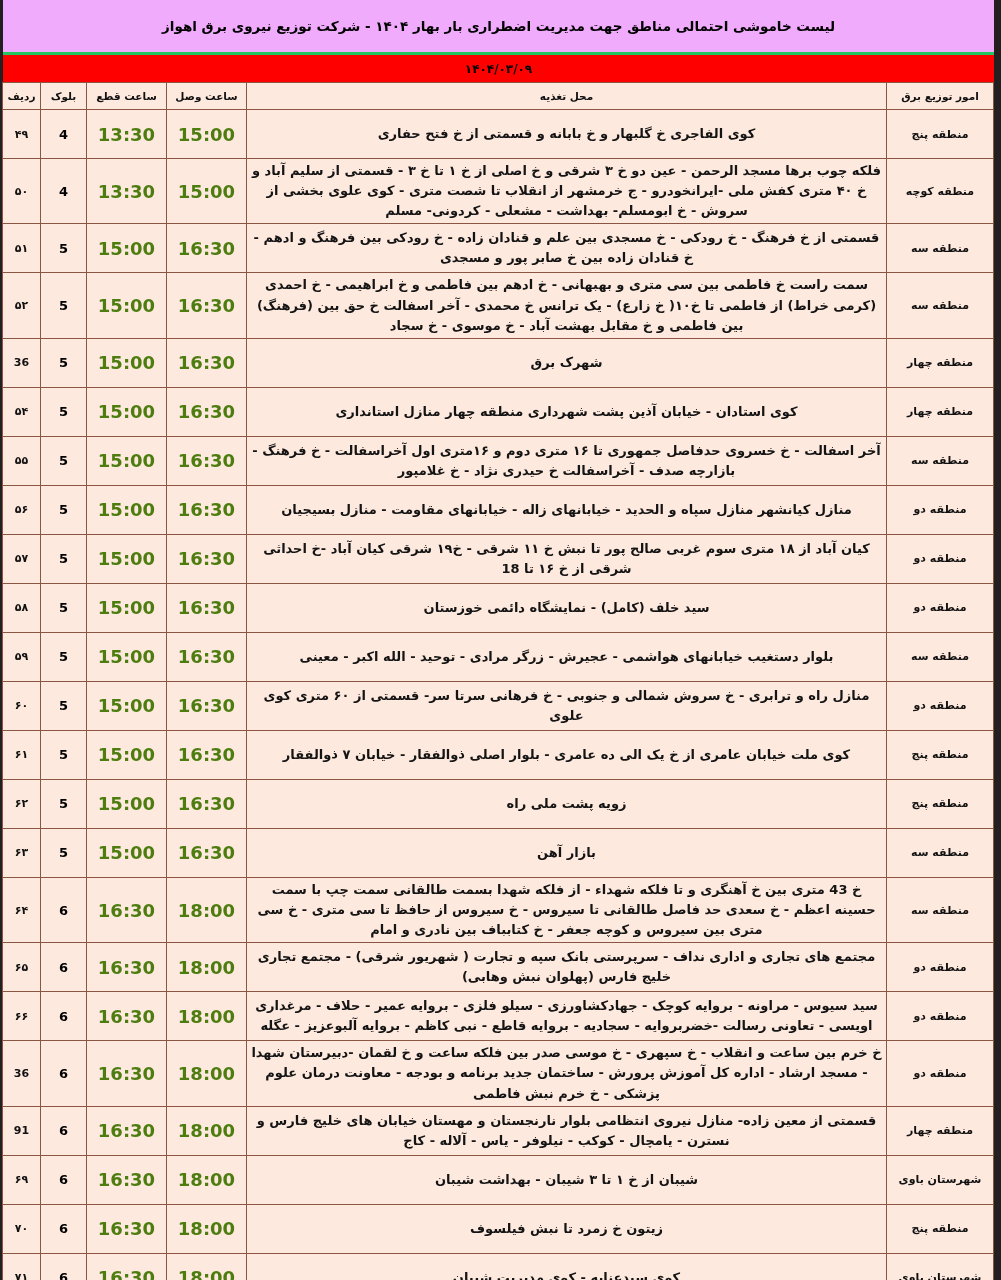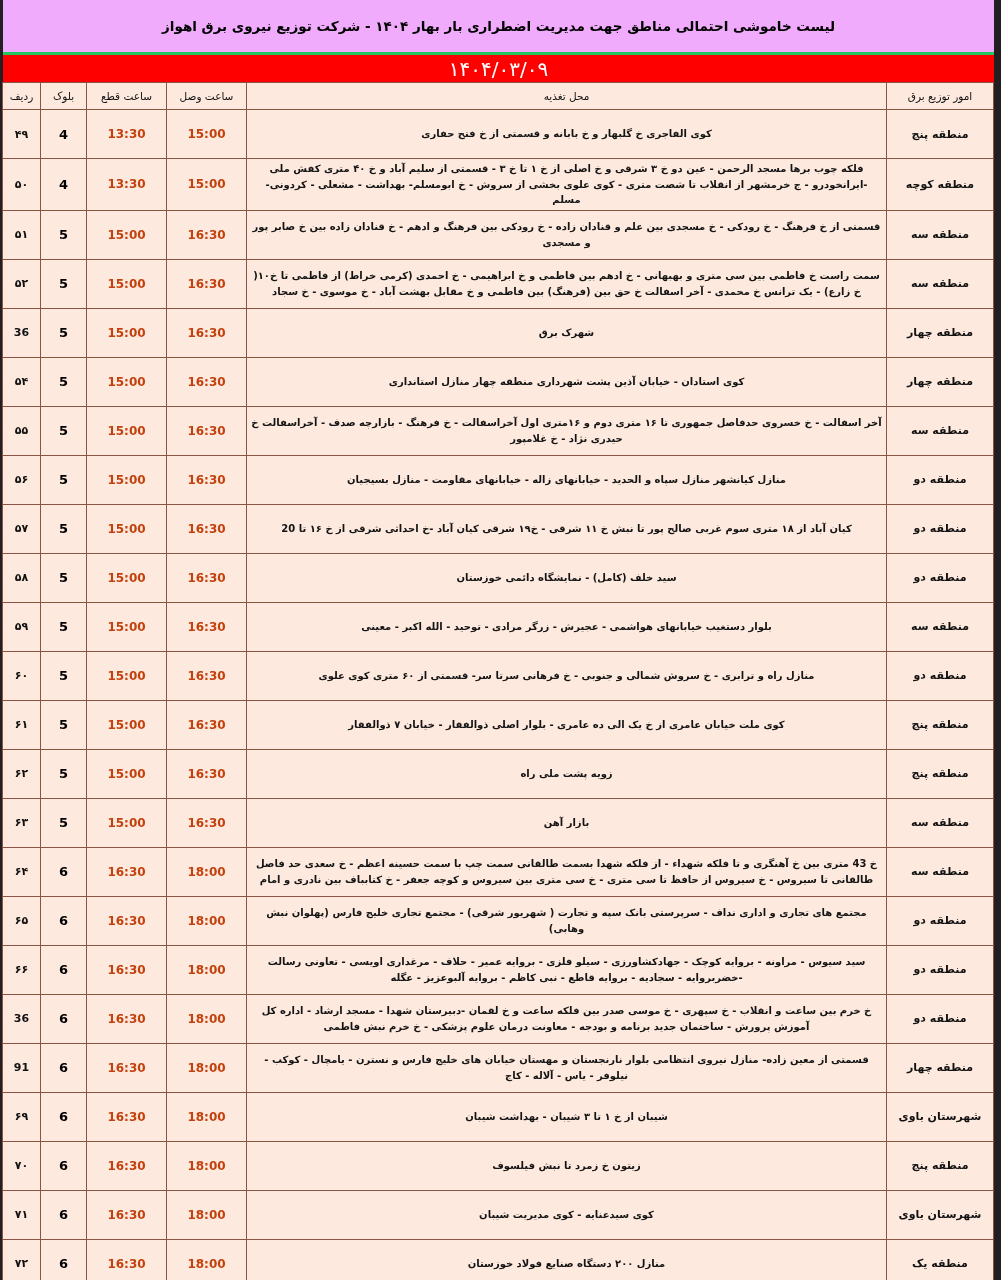--- a/index.html
+++ b/index.html
@@ -42,23 +42,23 @@
 
   
   .date-bar {
     background: #ff0000;
     height: 27px;
     display: flex;
     align-items: center;
     justify-content: center;
   }
   .date-bar .date-text {
-    font-size: 20px;
-    font-weight: normal;
-    color: #ffffff;
+    font-size: 12px;
+    font-weight: bold;
+    color: #000000;
     letter-spacing: 1px;
   }
 
   
   table.grid {
     width: 100%;
     border-collapse: collapse;
     table-layout: fixed;
     background: #fde9de;
   }
@@ -66,21 +66,21 @@
   table.grid td {
     border: 1px solid #8a5543;
     padding: 2px 4px;
     vertical-align: middle;
     text-align: center;
     background: #fde9de;
   }
   thead th {
     background: #f5b79a;
     font-size: 10.5px;
-    font-weight: normal;
+    font-weight: bold;
     height: 22px;
     color: #111;
     border-color: #a9604a;
   }
 
   
   col.c-radif   { width: 38px;  }
   col.c-blok    { width: 46px;  }
   col.c-ghat    { width: 80px;  }
   col.c-vasl    { width: 80px;  }
@@ -92,28 +92,28 @@
     font-weight: bold;
     color: #111;
   }
   td.blok {
     font-size: 13px;
     font-weight: bold;
     font-family: "DejaVu Sans", "Liberation Sans", sans-serif;
     color: #000;
   }
   td.time {
-    font-size: 12px;
+    font-size: 18px;
     font-weight: bold;
     direction: ltr;
     font-family: "DejaVu Sans", "Liberation Sans", sans-serif;
-    color: #c2410c;
+    color: #4d7c0f;
   }
   td.mahal {
-    font-size: 10px;
+    font-size: 13px;
     font-weight: bold;
     line-height: 1.55;
     color: #141414;
     padding: 5px 10px;
     text-align: center;
   }
   td.omur {
     font-size: 11px;
     font-weight: bold;
     color: #111;
@@ -213,21 +213,21 @@
         <tr>
           <td class="omur">منطقه دو</td>
           <td class="mahal">منازل کیانشهر منازل سپاه و الحدید - خیابانهای زاله - خیابانهای مقاومت - منازل بسیجیان</td>
           <td class="time">16:30</td>
           <td class="time">15:00</td>
           <td class="blok">5</td>
           <td class="radif">۵۶</td>
         </tr>
         <tr>
           <td class="omur">منطقه دو</td>
-          <td class="mahal">کیان آباد از ۱۸ متری سوم غربی صالح پور تا نبش خ ۱۱ شرقی - خ۱۹ شرقی کیان آباد -خ احداثی شرقی از خ ۱۶ تا 20</td>
+          <td class="mahal">کیان آباد از ۱۸ متری سوم غربی صالح پور تا نبش خ ۱۱ شرقی - خ۱۹ شرقی کیان آباد -خ احداثی شرقی از خ ۱۶ تا 18</td>
           <td class="time">16:30</td>
           <td class="time">15:00</td>
           <td class="blok">5</td>
           <td class="radif">۵۷</td>
         </tr>
         <tr>
           <td class="omur">منطقه دو</td>
           <td class="mahal">سید خلف (کامل) - نمایشگاه دائمی خوزستان</td>
           <td class="time">16:30</td>
           <td class="time">15:00</td>

